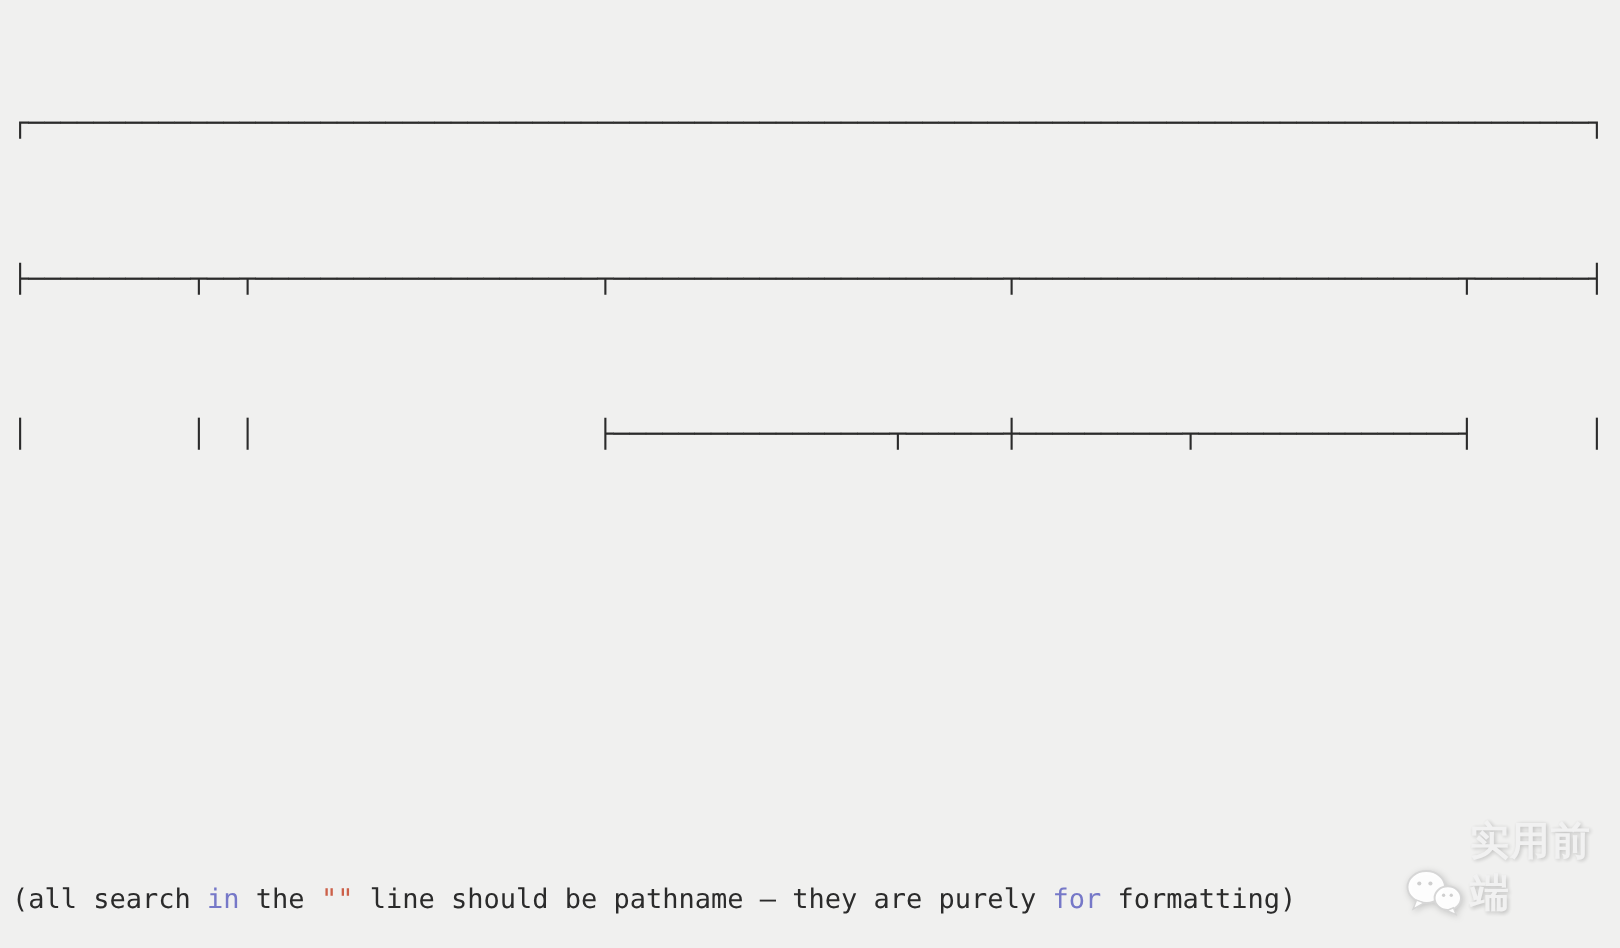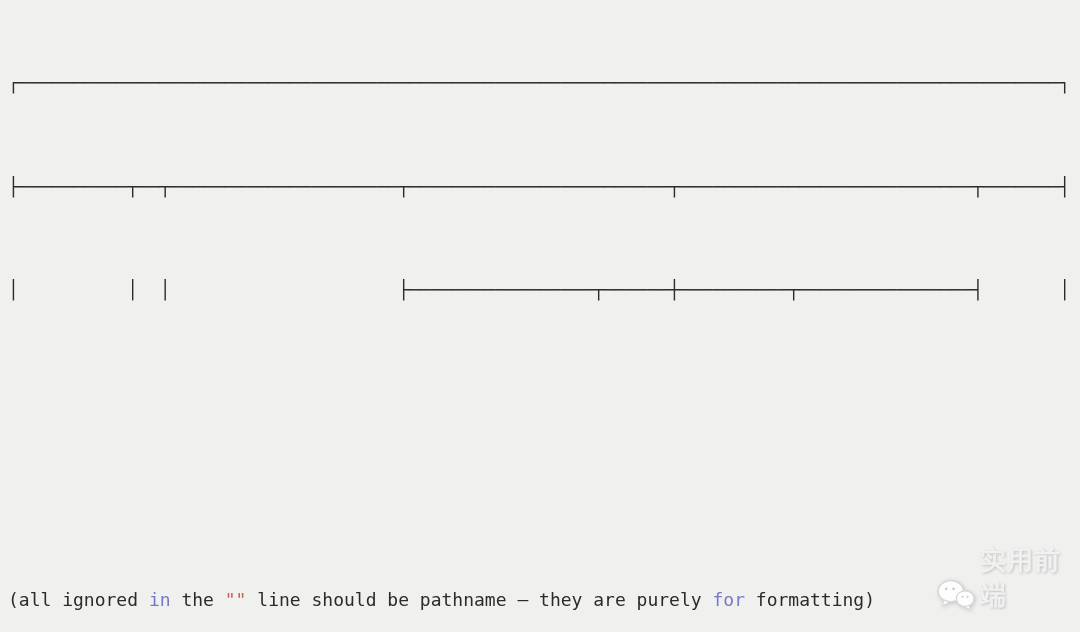--- a/index.html
+++ b/index.html
@@ -70,21 +70,21 @@
   
   
   
   
   
   
   
   
 </div>
 
-<div class="note"><span class="plain">(all ignored </span><span class="kw">in</span><span class="plain"> the </span><span class="str">""</span><span class="plain"> line should be pathname — they are purely </span><span class="kw">for</span><span class="plain"> formatting)</span></div>
+<div class="note"><span class="plain">(all search </span><span class="kw">in</span><span class="plain"> the </span><span class="str">""</span><span class="plain"> line should be pathname — they are purely </span><span class="kw">for</span><span class="plain"> formatting)</span></div>
 
 <div class="watermark">
   <svg width="42" height="36" viewBox="0 0 42 36" aria-hidden="true">
     <ellipse cx="16" cy="14" rx="13.5" ry="11.5" fill="#ffffff" fill-opacity="0.95" stroke="#d6d6d6" stroke-width="1.4"></ellipse>
     <path d="M9 23.5 L6.5 30 L14.5 25.5 Z" fill="#ffffff" fill-opacity="0.95" stroke="#d6d6d6" stroke-width="1"></path>
     <circle cx="11" cy="11.5" r="1.5" fill="#cfcfcf"></circle>
     <circle cx="19" cy="11.5" r="1.5" fill="#cfcfcf"></circle>
     <ellipse cx="31.5" cy="22" rx="9.5" ry="8.5" fill="#ffffff" fill-opacity="0.95" stroke="#d6d6d6" stroke-width="1.4"></ellipse>
     <path d="M35.5 29 L37.5 34 L31 31 Z" fill="#ffffff" fill-opacity="0.95" stroke="#d6d6d6" stroke-width="1"></path>
     <circle cx="28.5" cy="20" r="1.2" fill="#cfcfcf"></circle>

